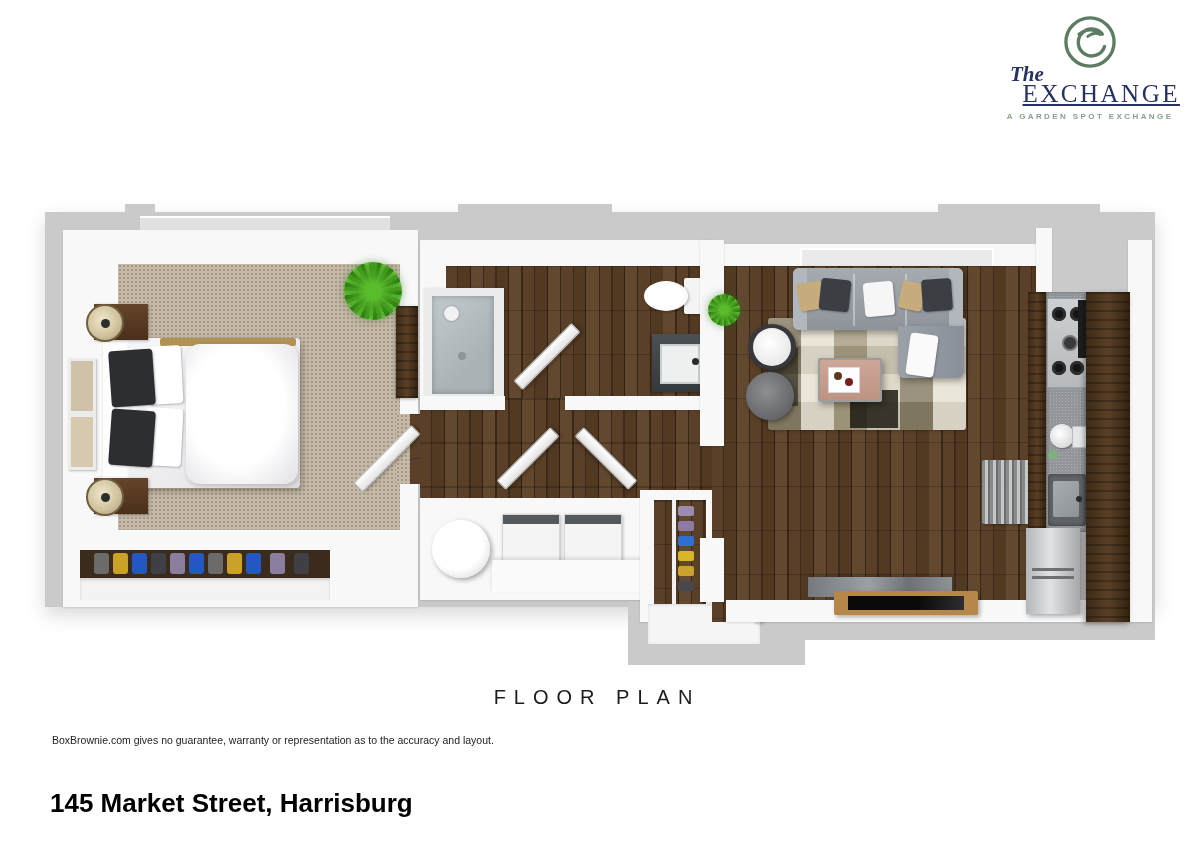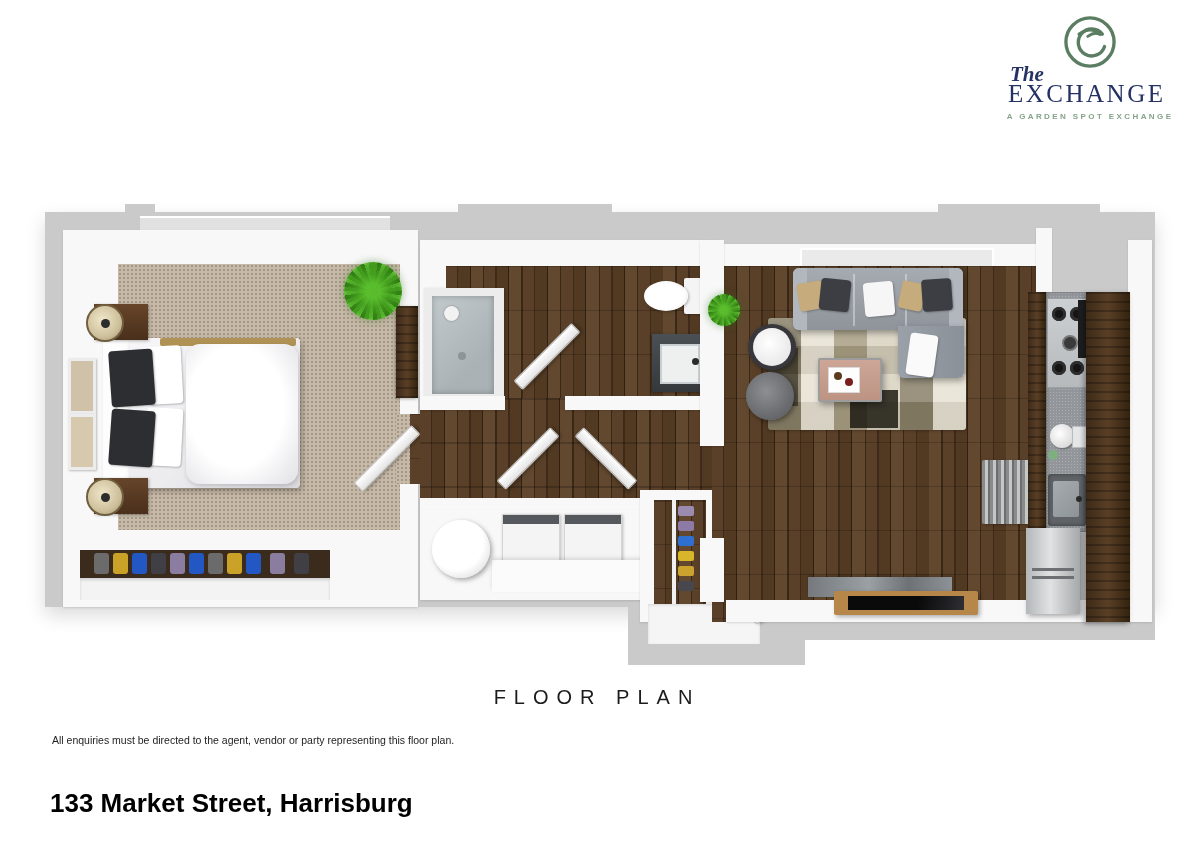--- a/index.html
+++ b/index.html
@@ -70,21 +70,21 @@
 
 <div class="page">
 
   <div class="a" style="left:1000px;top:10px;width:180px;height:118px;">
     <svg class="a" style="left:62px;top:4px;width:56px;height:56px;" viewBox="0 0 100 100">
       <circle cx="50" cy="50" r="43" fill="none" stroke="var(--logo-green)" stroke-width="6"></circle>
       <path d="M72 36 a 24 24 0 1 0 4 22" fill="none" stroke="var(--logo-green)" stroke-width="6" stroke-linecap="round"></path>
       <path d="M30 36 Q 52 20 70 38 Q 60 30 46 40" fill="none" stroke="var(--logo-green)" stroke-width="5" stroke-linecap="round"></path>
     </svg>
     <div class="a logo-the" style="left:10px;top:52px;">The</div>
-    <div class="a logo-name" style="left:8px;top:70px;width:180px;text-align:left;">EXCHANGE</div>
+    <div class="a logo-name" style="left:0;top:70px;width:180px;text-align:right;text-decoration:underline;">EXCHANGE</div>
     <div class="a logo-tag" style="left:0;top:102px;width:180px;text-align:center;">A GARDEN SPOT EXCHANGE</div>
   </div>
 
   <div class="a" style="left:0;top:0;width:1194px;height:844px;">
 
     <div class="grp">
       <div class="a gb" style="left:45px;top:212px;width:1110px;height:395px;box-shadow:0 8px 18px rgba(0,0,0,.15);"></div>
       <div class="a gb" style="left:628px;top:600px;width:177px;height:65px;"></div>
       <div class="a gb" style="left:805px;top:600px;width:350px;height:40px;"></div>
       <div class="a gb" style="left:125px;top:204px;width:30px;height:10px;"></div>
@@ -268,17 +268,17 @@
       <div class="a steel" style="left:1026px;top:528px;width:54px;height:86px;box-shadow:2px 2px 5px rgba(0,0,0,.35);">
         <div class="a" style="left:6px;top:40px;width:42px;height:3px;background:#6d7072;"></div>
         <div class="a" style="left:6px;top:48px;width:42px;height:3px;background:#6d7072;"></div>
       </div>
     </div>
   </div>
 
   <div class="a title-floorplan" style="left:0;top:686px;width:1194px;text-align:center;">FLOOR PLAN</div>
 
   <div class="a" style="left:52px;top:734px;width:640px;">
-    <div class="disc">All enquiries must be directed to the agent, vendor or party representing this floor plan.</div>
+    <div class="disc">BoxBrownie.com gives no guarantee, warranty or representation as to the accuracy and layout.</div>
   </div>
 
-  <div class="a addr" style="left:50px;top:788px;">133 Market Street, Harrisburg</div>
+  <div class="a addr" style="left:50px;top:788px;">145 Market Street, Harrisburg</div>
 </div>
 
 </body></html>

